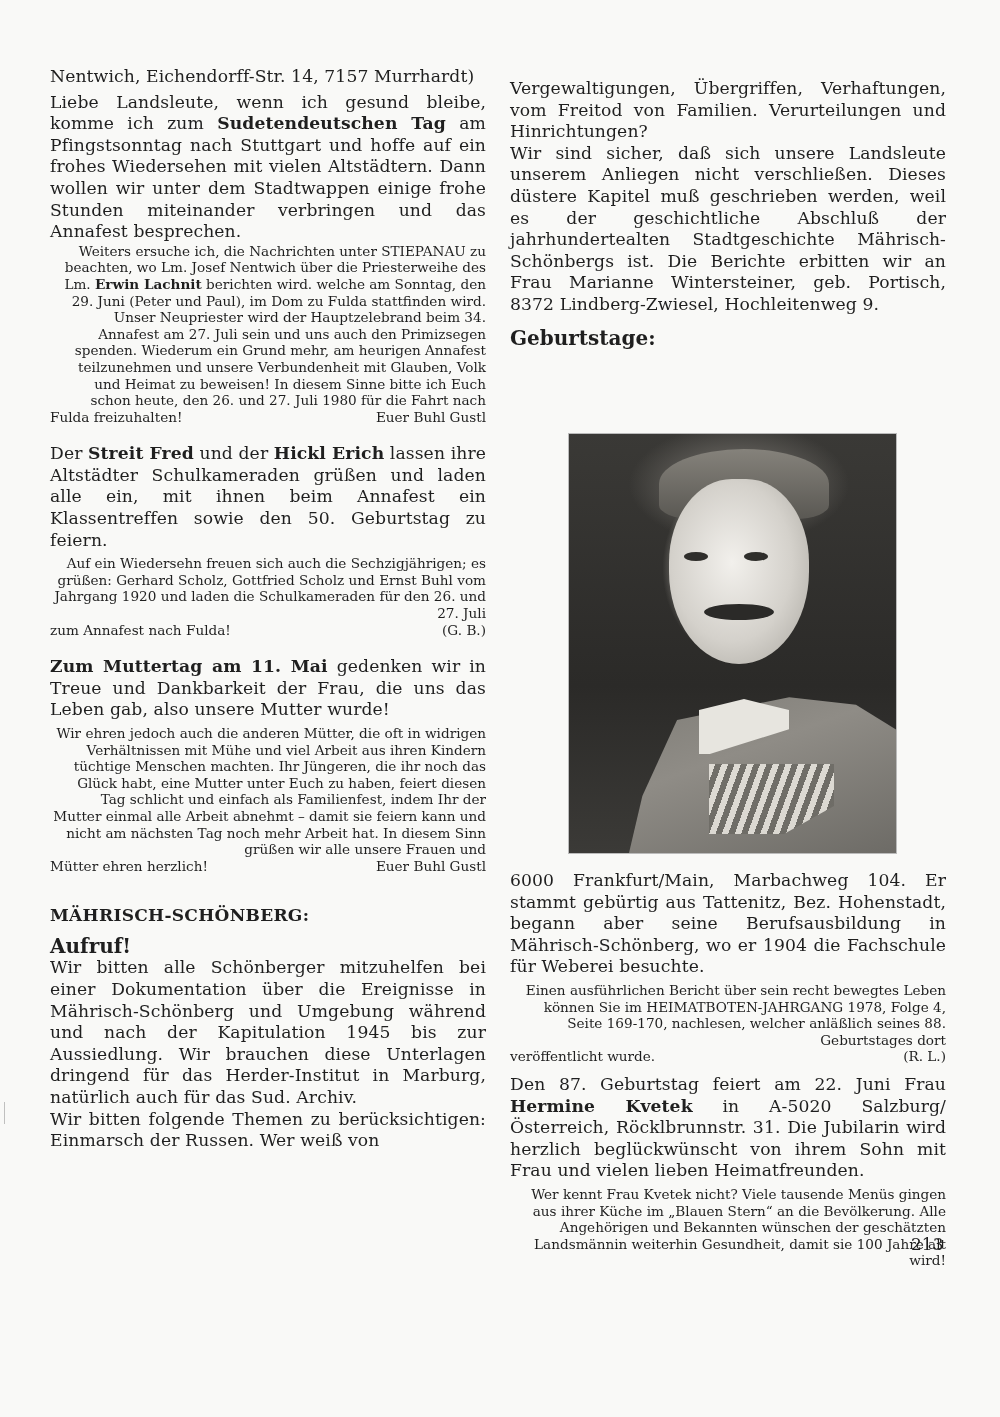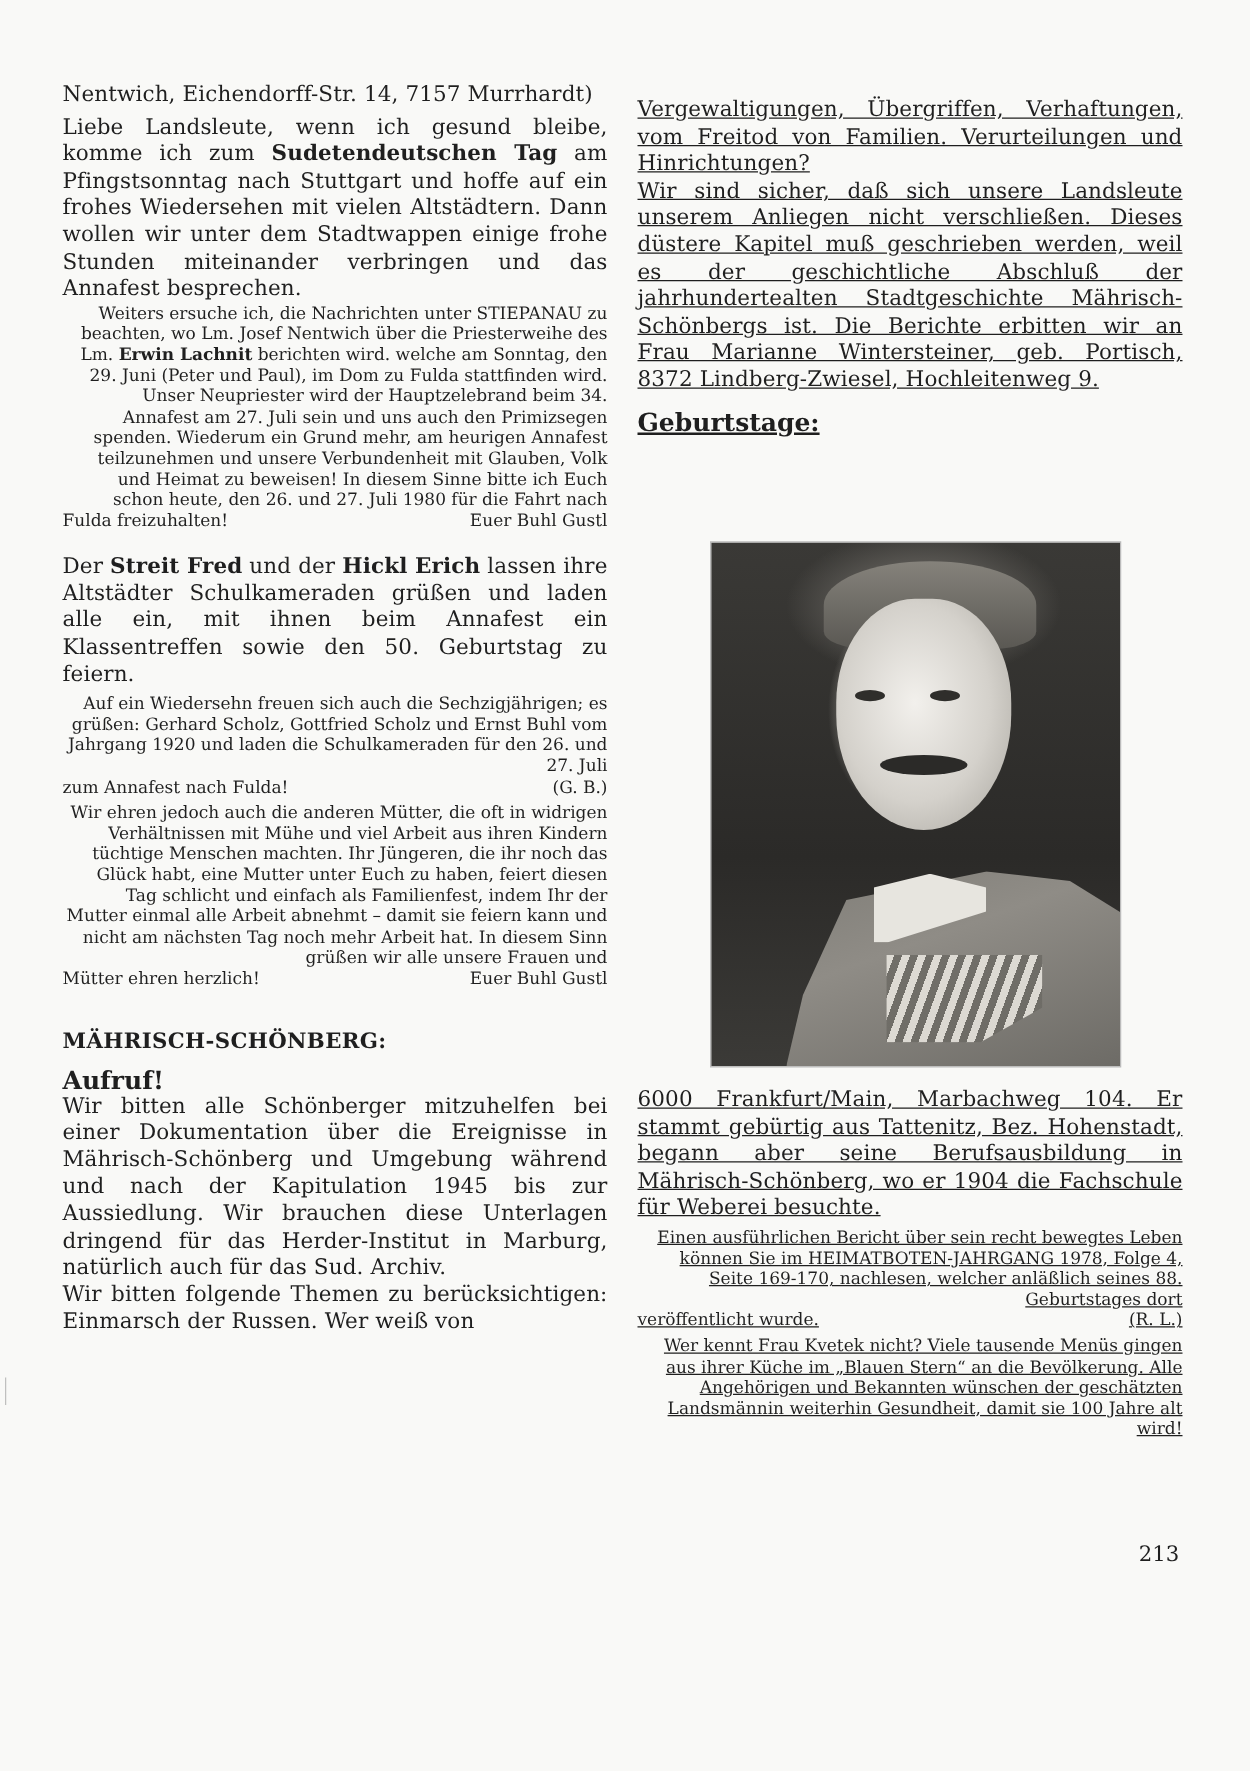--- a/index.html
+++ b/index.html
@@ -6,21 +6,21 @@
   body {
     width: 1000px; height: 1417px;
     background: #f9f9f7;
     position: relative;
     overflow: hidden;
     font-family: "DejaVu Serif", "Liberation Serif", serif;
     color: #1f1f1f;
   }
   .col { position: absolute; width: 436px; }
   .col.left { left: 50px; top: 66px; }
-  .col.right { left: 510px; top: 78px; text-decoration: underline; }
+  .col.right { left: 510px; top: 78px; }
   p { margin: 0; text-align: justify; }
   .lg { font-size: 17.2px; line-height: 21.6px; letter-spacing: 0.1px; }
   .sm { font-size: 13.6px; line-height: 16.6px; letter-spacing: 0px; text-align: right; }
   .gap-s { margin-top: 4px; }
   .gap-l { margin-top: 18px; }
   b { font-weight: bold; }
   .sign { display: flex; justify-content: space-between; }
   .heading { font-weight: bold; font-size: 17px; line-height: 22px; letter-spacing: 0.3px; }
   .subheading { font-weight: bold; font-size: 20px; line-height: 21px; }
   .photo {
@@ -93,20 +93,21 @@
   </div>
 
   <p class="lg gap-l"><span>Der </span><b>Streit Fred</b><span> und der </span><b>Hickl Erich</b><span> lassen ihre Altstädter Schulkameraden grüßen und laden alle ein, mit ihnen beim Annafest ein Klassentreffen sowie den 50. Geburtstag zu feiern.</span></p>
 
   <p class="sm gap-s">Auf ein Wiedersehn freuen sich auch die Sechzigjährigen; es grüßen: Gerhard Scholz, Gottfried Scholz und Ernst Buhl vom Jahrgang 1920 und laden die Schulkameraden für den 26. und 27. Juli</p>
   <div class="sm sign">
     <span>zum Annafest nach Fulda!</span>
     <span>(G. B.)</span>
   </div>
 
+  <p class="lg gap-l"><b>Zum Muttertag am 11. Mai</b><span> gedenken wir in Treue und Dankbarkeit der Frau, die uns das Leben gab, also unsere Mutter wurde!</span></p>
 
   <p class="sm gap-s">Wir ehren jedoch auch die anderen Mütter, die oft in widrigen Verhältnissen mit Mühe und viel Arbeit aus ihren Kindern tüchtige Menschen machten. Ihr Jüngeren, die ihr noch das Glück habt, eine Mutter unter Euch zu haben, feiert diesen Tag schlicht und einfach als Familienfest, indem Ihr der Mutter einmal alle Arbeit abnehmt – damit sie feiern kann und nicht am nächsten Tag noch mehr Arbeit hat. In diesem Sinn grüßen wir alle unsere Frauen und</p>
   <div class="sm sign">
     <span>Mütter ehren herzlich!</span>
     <span>Euer Buhl Gustl</span>
   </div>
 
   <div class="heading" style="margin-top:30px;">MÄHRISCH-SCHÖNBERG:</div>
 
   <div class="subheading" style="margin-top:10px;">Aufruf!</div>
@@ -133,16 +134,17 @@
 </div>
 
 <div class="col right" style="top:870px;">
   <p class="lg">6000 Frankfurt/Main, Marbachweg 104. Er stammt gebürtig aus Tattenitz, Bez. Hohenstadt, begann aber seine Berufsausbildung in Mährisch-Schönberg, wo er 1904 die Fachschule für Weberei besuchte.</p>
   <p class="sm gap-s">Einen ausführlichen Bericht über sein recht bewegtes Leben können Sie im HEIMATBOTEN-JAHRGANG 1978, Folge 4, Seite 169-170, nachlesen, welcher anläßlich seines 88. Geburtstages dort</p>
   <div class="sm sign">
     <span>veröffentlicht wurde.</span>
     <span>(R. L.)</span>
   </div>
 
+  <p class="lg" style="margin-top:9px;"><span>Den 87. Geburtstag feiert am 22. Juni Frau </span><b>Hermine Kvetek</b><span> in A-5020 Salzburg/Österreich, Röcklbrunnstr. 31. Die Jubilarin wird herzlich beglückwünscht von ihrem Sohn mit Frau und vielen lieben Heimatfreunden.</span></p>
   <p class="sm gap-s">Wer kennt Frau Kvetek nicht? Viele tausende Menüs gingen aus ihrer Küche im „Blauen Stern“ an die Bevölkerung. Alle Angehörigen und Bekannten wünschen der geschätzten Landsmännin weiterhin Gesundheit, damit sie 100 Jahre alt wird!</p>
 </div>
 
 <div class="pagenum">213</div>
 
 </body></html>

